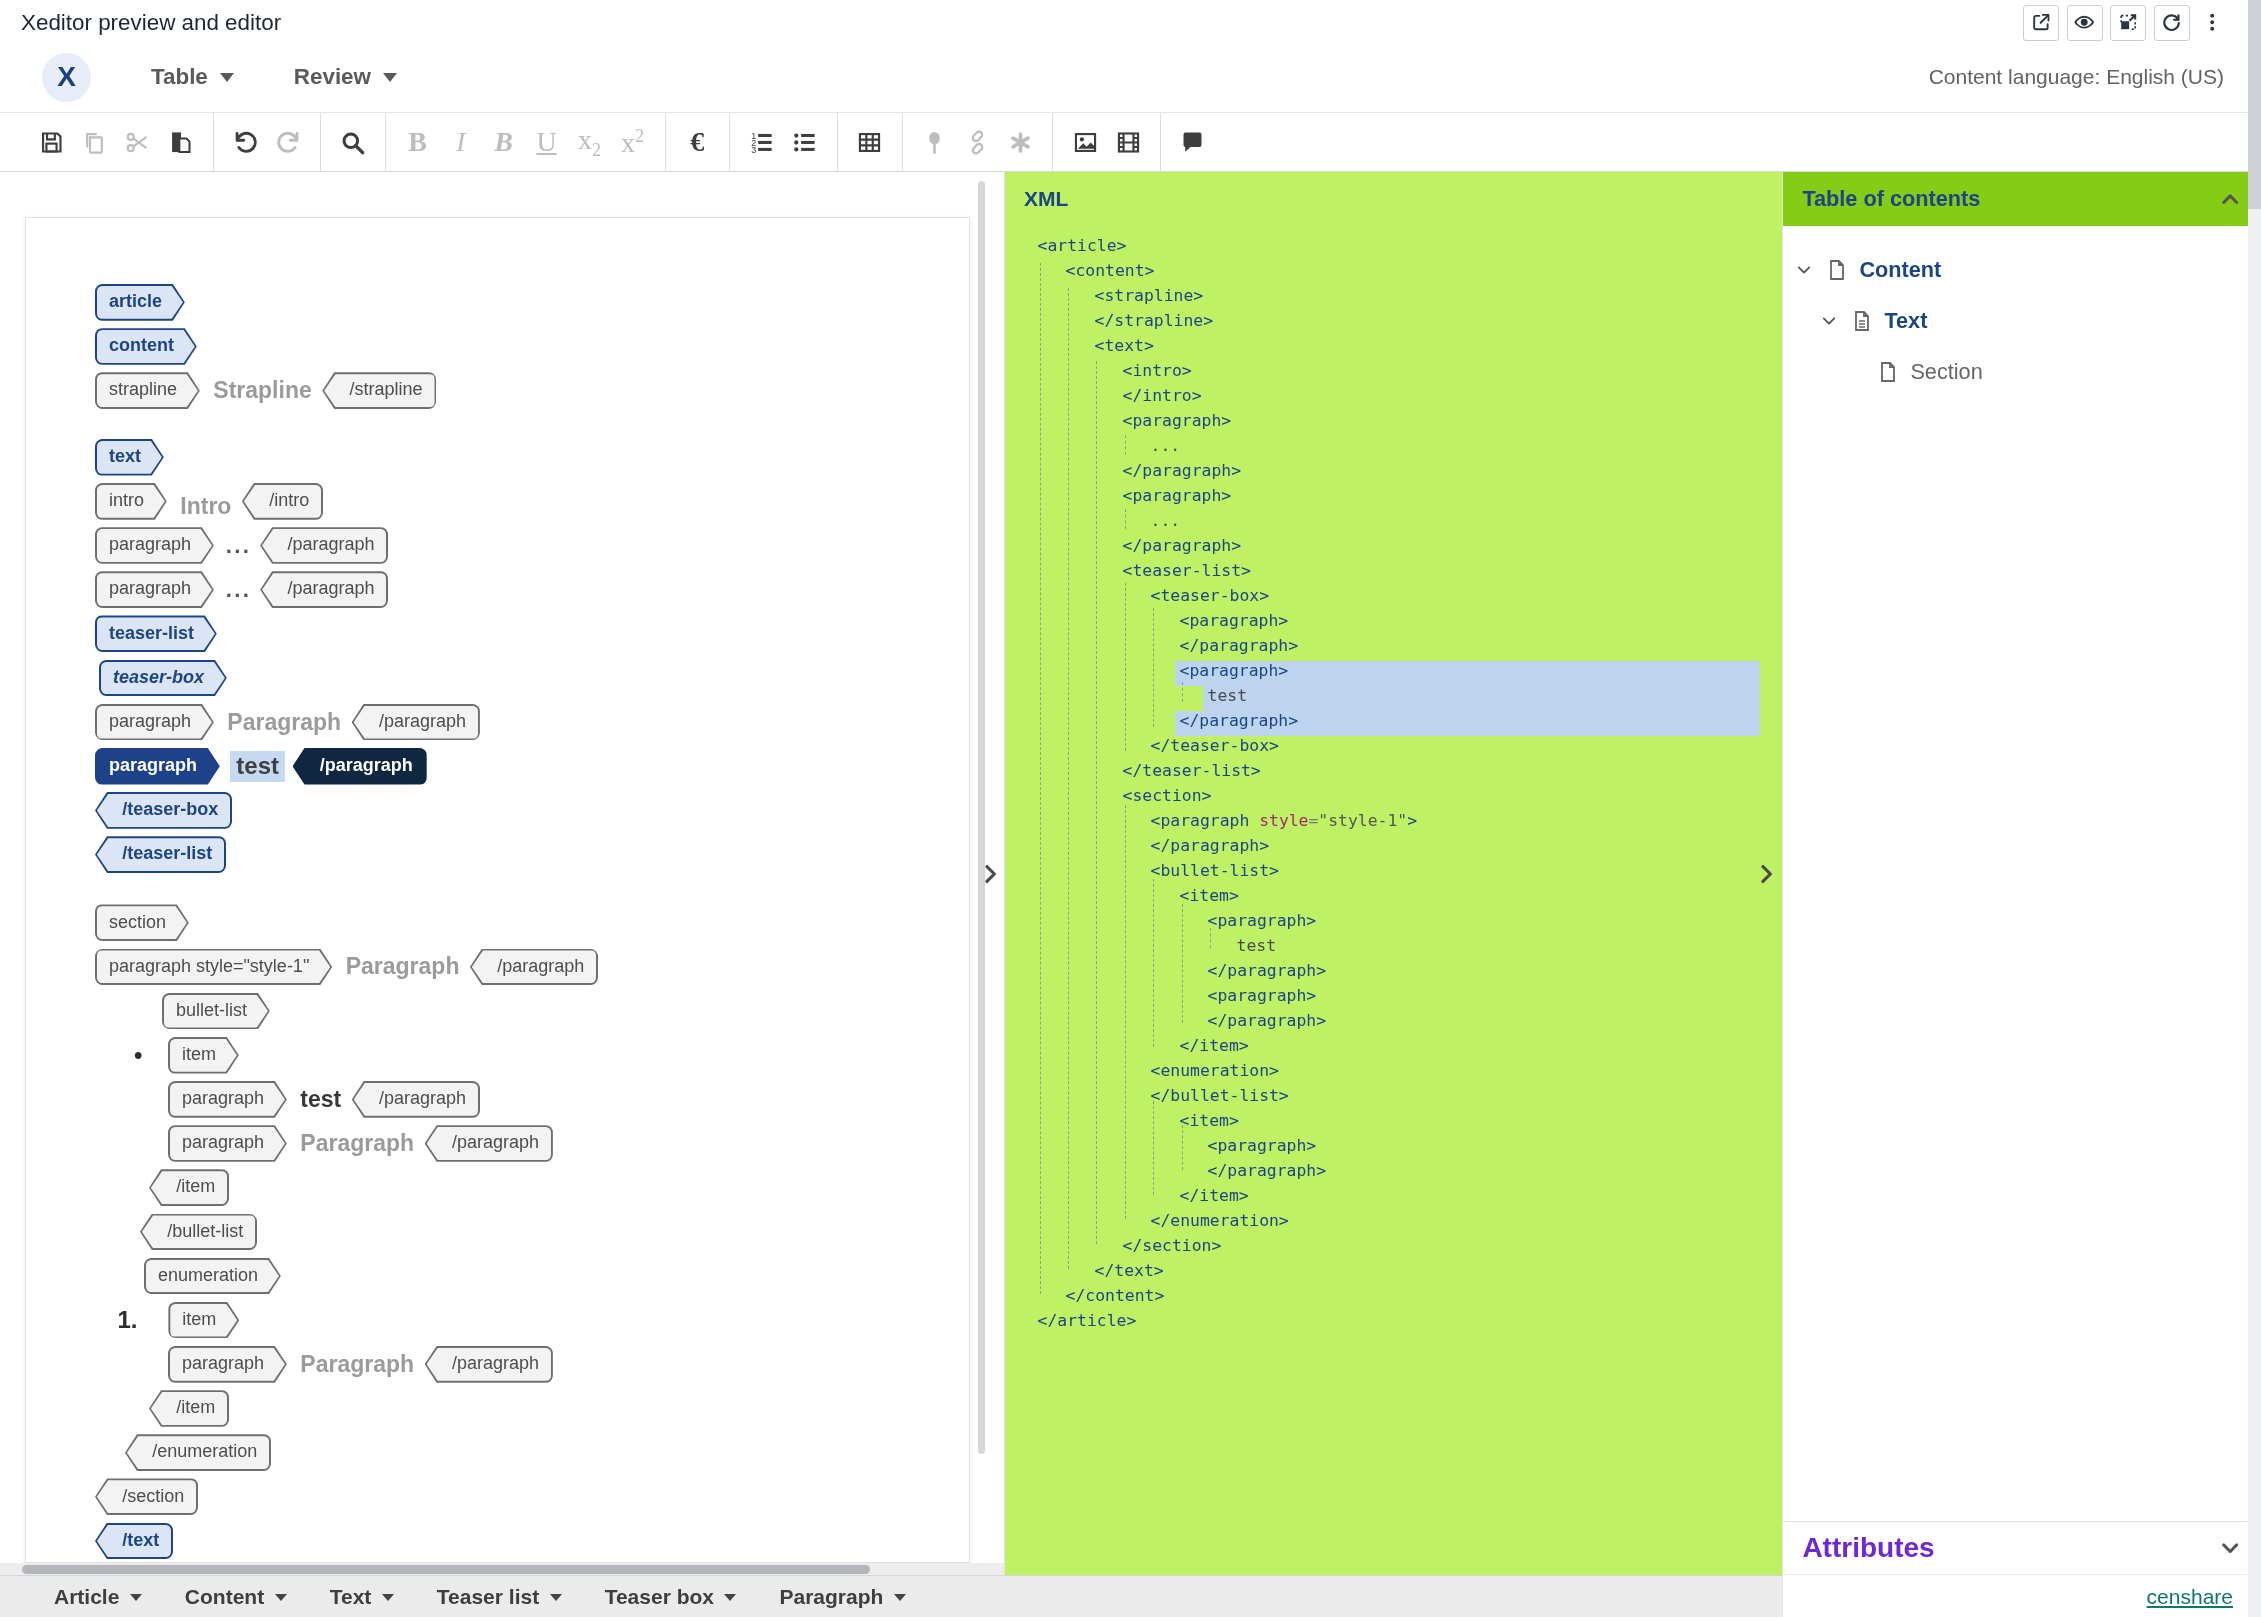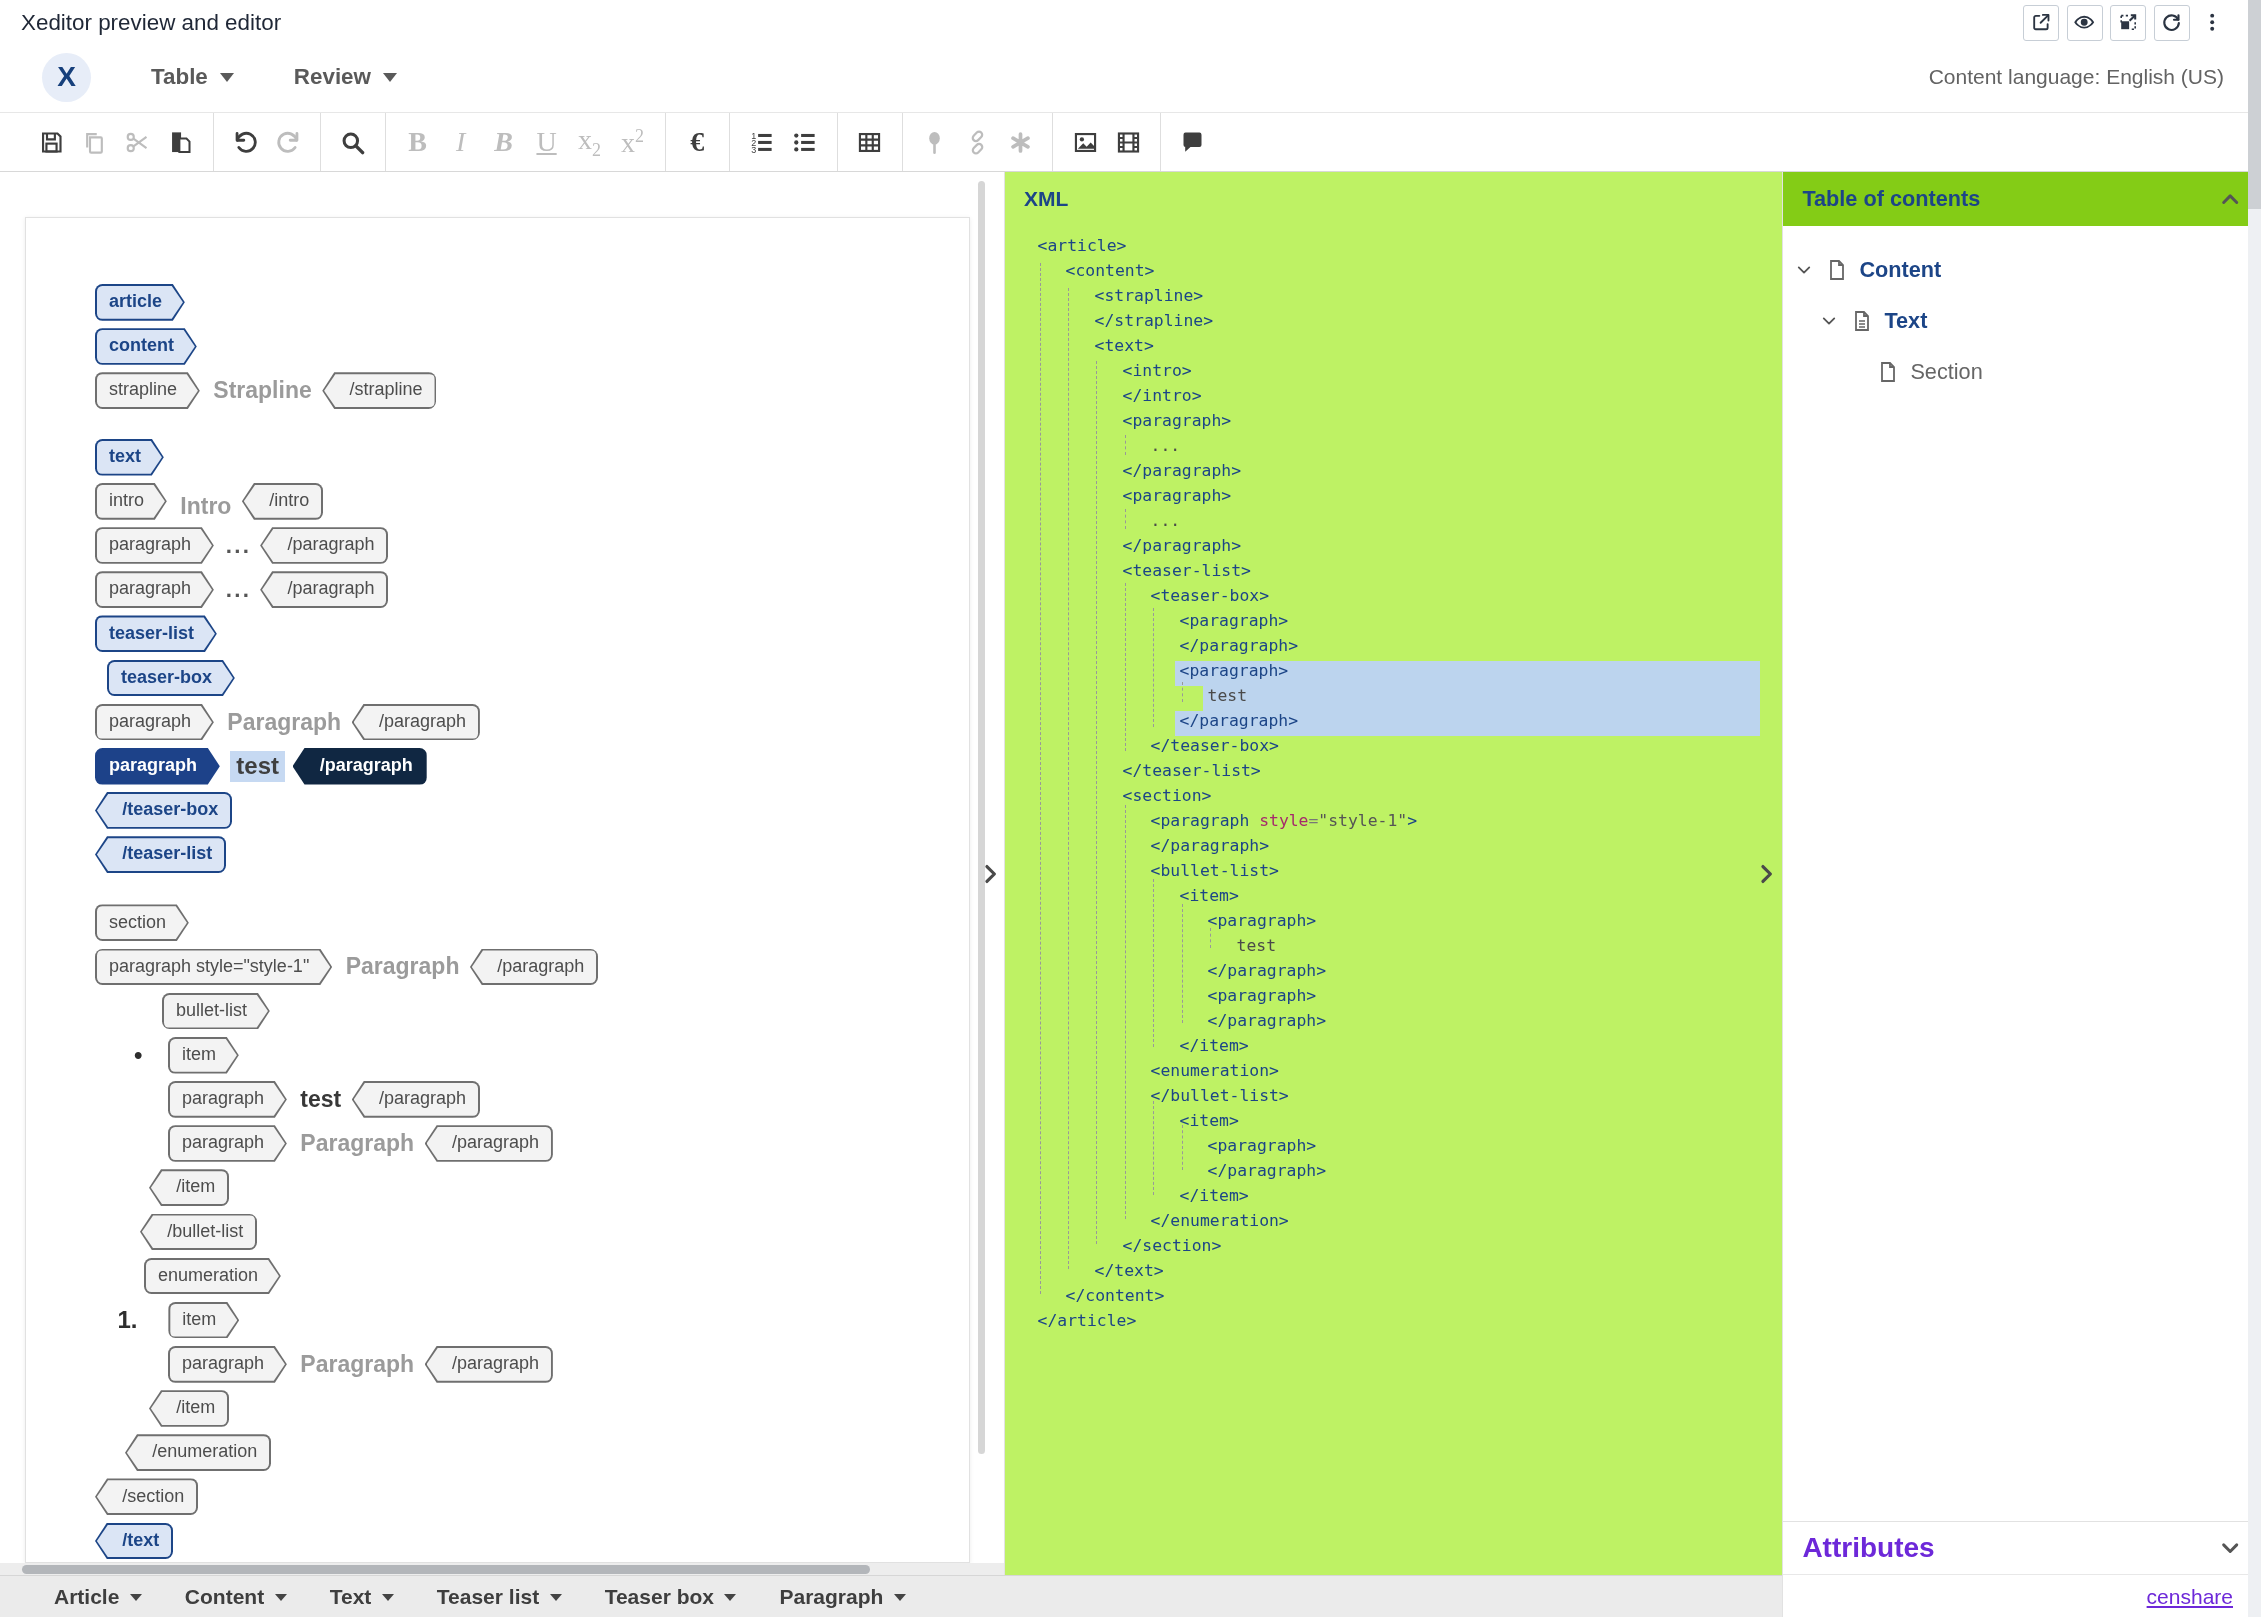--- a/index.html
+++ b/index.html
@@ -92,21 +92,21 @@
   .toc-row .chev{width:21px;color:#555;display:flex;flex:none;}
   .toc-row .chev svg{width:18px;height:18px;}
   .toc-row .ficon{width:25.4px;color:#666;display:flex;flex:none;}
   .toc-row .ficon svg{width:24px;height:24px;}
   .toc-label.strong{color:#1c4587;font-weight:700;}
   .toc-label.plain{color:#666;font-weight:400;}
   .attr-header{height:52px;flex:none;border-top:0.7px solid #e2e2e2;display:flex;align-items:center;justify-content:space-between;padding:0 19.4px;font-size:28px;font-weight:700;color:#6d28d9;}
   .attr-header .chev{color:#555;display:flex;}
   .attr-header svg{width:22.4px;height:22.4px;}
   .brand-row{height:43px;flex:none;border-top:0.7px solid #e8e8e8;display:flex;align-items:center;justify-content:flex-end;padding-right:28px;background:#fff;}
-  .brand{font-size:21px;color:#6d28d9;text-decoration:underline;cursor:pointer;}
+  .brand{font-size:21px;color:#0f766e;text-decoration:underline;cursor:pointer;}
 
   
   .bottombar{height:43px;flex:none;background:#ebebeb;border-top:0.7px solid #d6d6d6;display:flex;align-items:center;padding-left:54px;gap:43px;box-sizing:border-box;}
   .crumb{display:flex;align-items:center;gap:10.5px;font-size:21px;font-weight:600;color:#3e3e3e;cursor:default;}
 
   
   .win-scrollbar{position:absolute;right:0;top:0;width:13.4px;height:100%;background:#eef0f3;}
   .win-thumb{width:100%;height:209px;background:#cdd0d4;}
 </style>
 </head>
@@ -369,21 +369,21 @@
                 <span class="ell">...</span>
                 <span class="pill close gray">
                   <span>/paragraph</span>
                 </span>
               </div>
               <div class="row" style="margin-left: 0px;">
                 <span class="pill open blue">
                   <span>teaser-list</span>
                 </span>
               </div>
-              <div class="row" style="margin-left: 12px;">
+              <div class="row" style="margin-left: 4px; font-style: italic;">
                 <span class="pill open blue">
                   <span>teaser-box</span>
                 </span>
               </div>
               <div class="row" style="margin-left: 0px;">
                 <span class="pill open gray">
                   <span>paragraph</span>
                 </span>
                 <span class="ph">Paragraph</span>
                 <span class="pill close gray">

